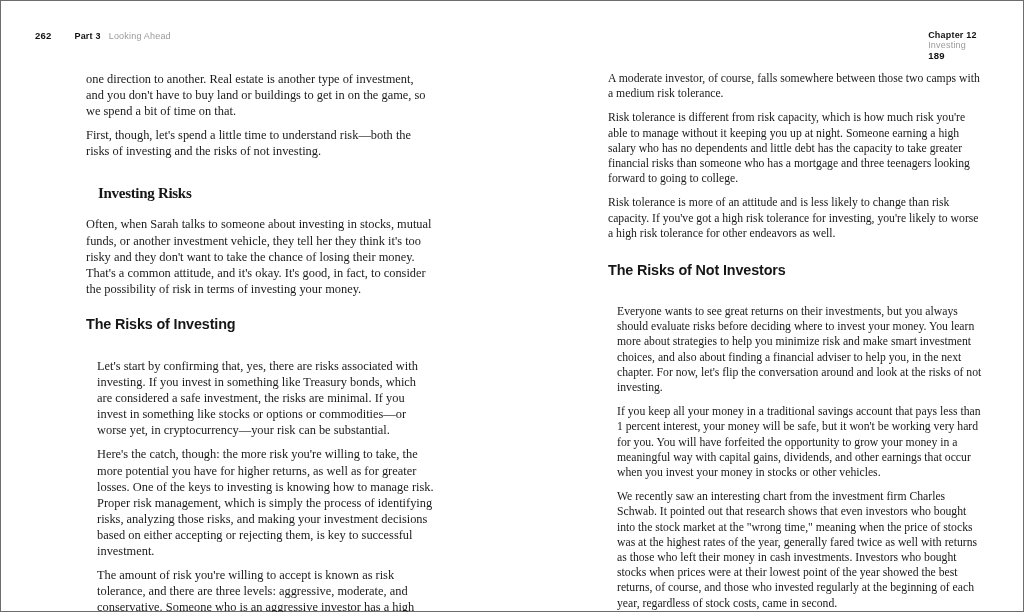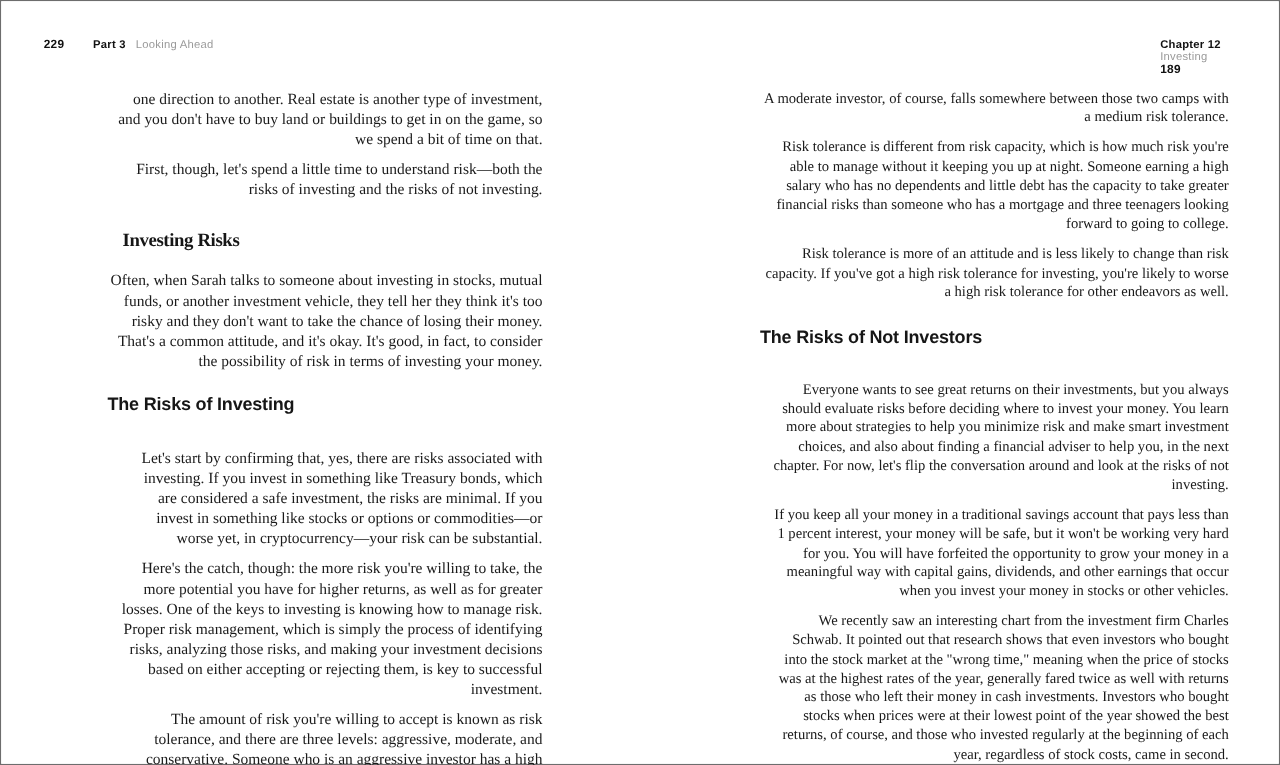--- a/index.html
+++ b/index.html
@@ -79,21 +79,21 @@
     width: 348px;
   }
   .textblock-right {
     left: 96px;
     width: 375px;
   }
 
   
   p {
     margin: 0 0 8px 0;
-    text-align: right;
+    text-align: left;
   }
   .page-left p {
     font-size: 12.4px;
     line-height: 16.1px;
   }
   .page-right p {
     font-size: 11.7px;
     line-height: 15.2px;
     margin-bottom: 9px;
   }
@@ -129,21 +129,21 @@
   .tight { margin-bottom: 0; }
 </style>
 </head>
 <body>
 
 <div class="spread">
 
   <div class="page page-left">
 
     <div class="runhead runhead-left">
-      <span class="folio">229</span>
+      <span class="folio">262</span>
       <span class="runhead-part">Part 3</span>
       <span class="runhead-title">Looking Ahead</span>
     </div>
 
     <div class="textblock textblock-left">
 
       <p>one direction to another. Real estate is another type of investment, and you don't have to buy land or buildings to get in on the game, so we spend a bit of time on that.</p>
       <p>First, though, let's spend a little time to understand risk—both the risks of investing and the risks of not investing.</p>
 
       <h1 class="head-a">Investing Risks</h1>

